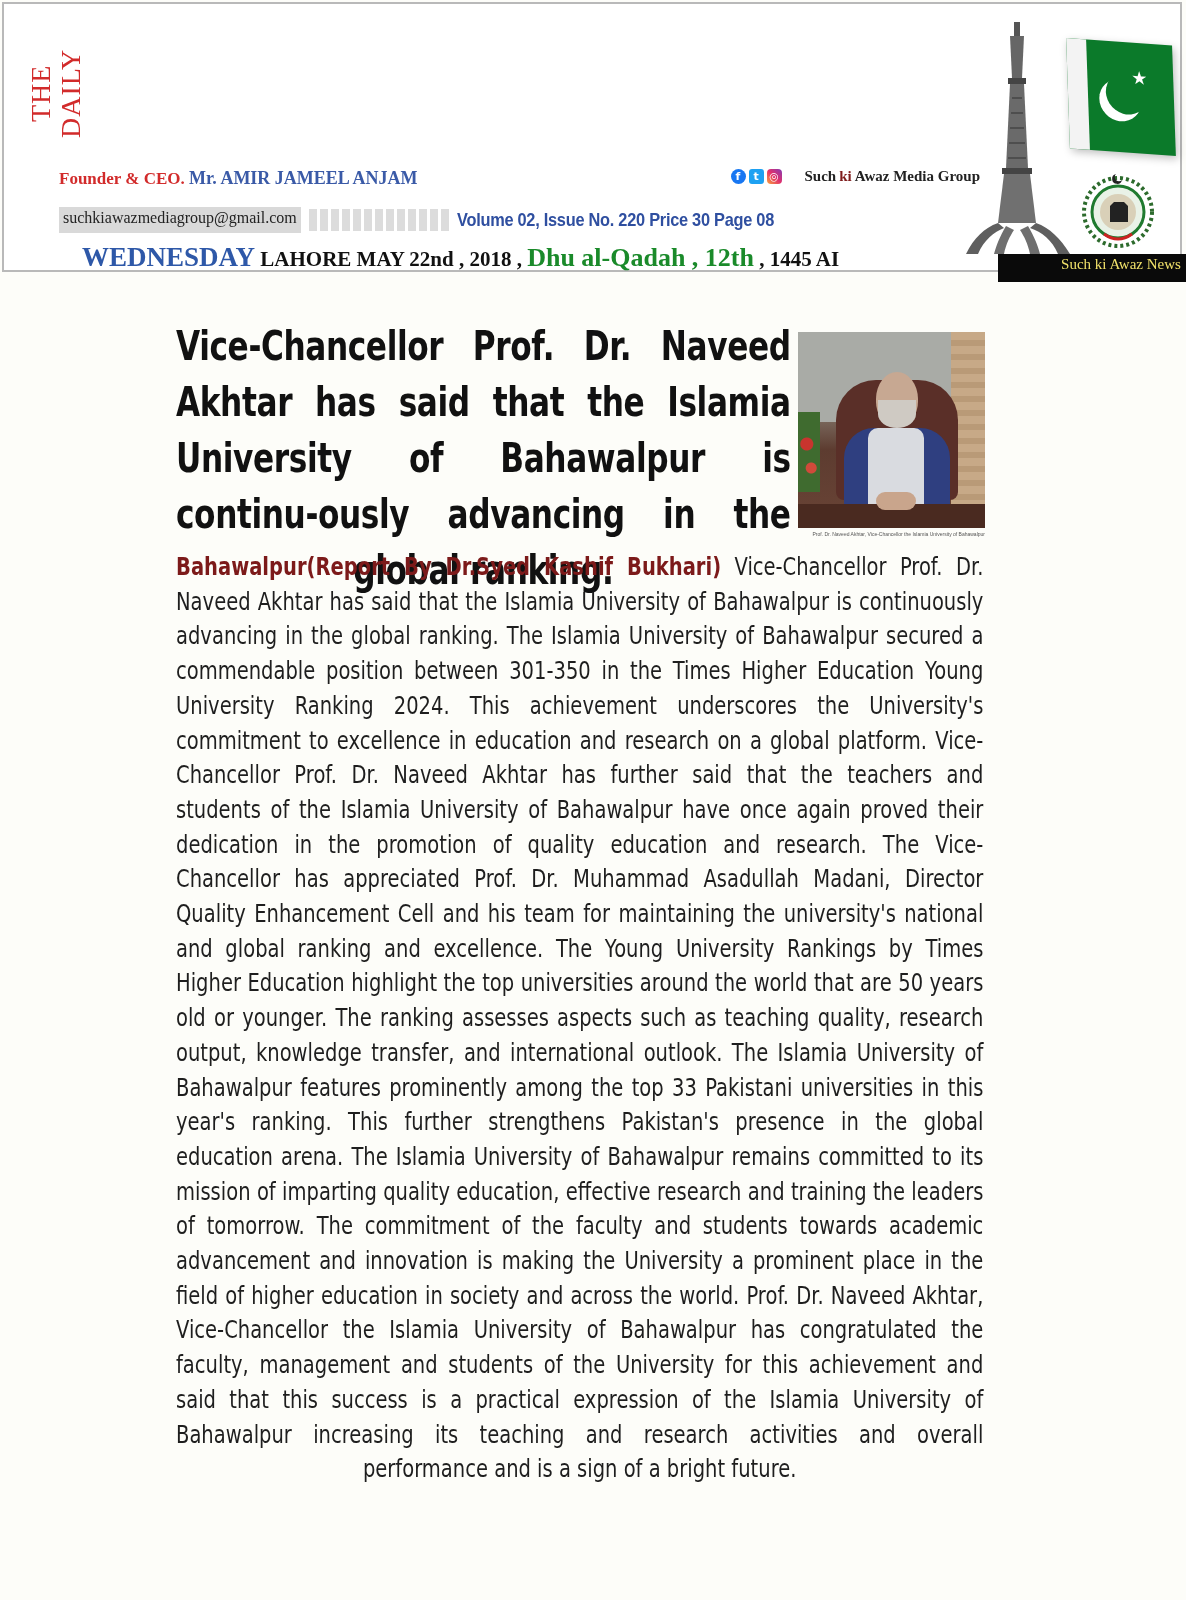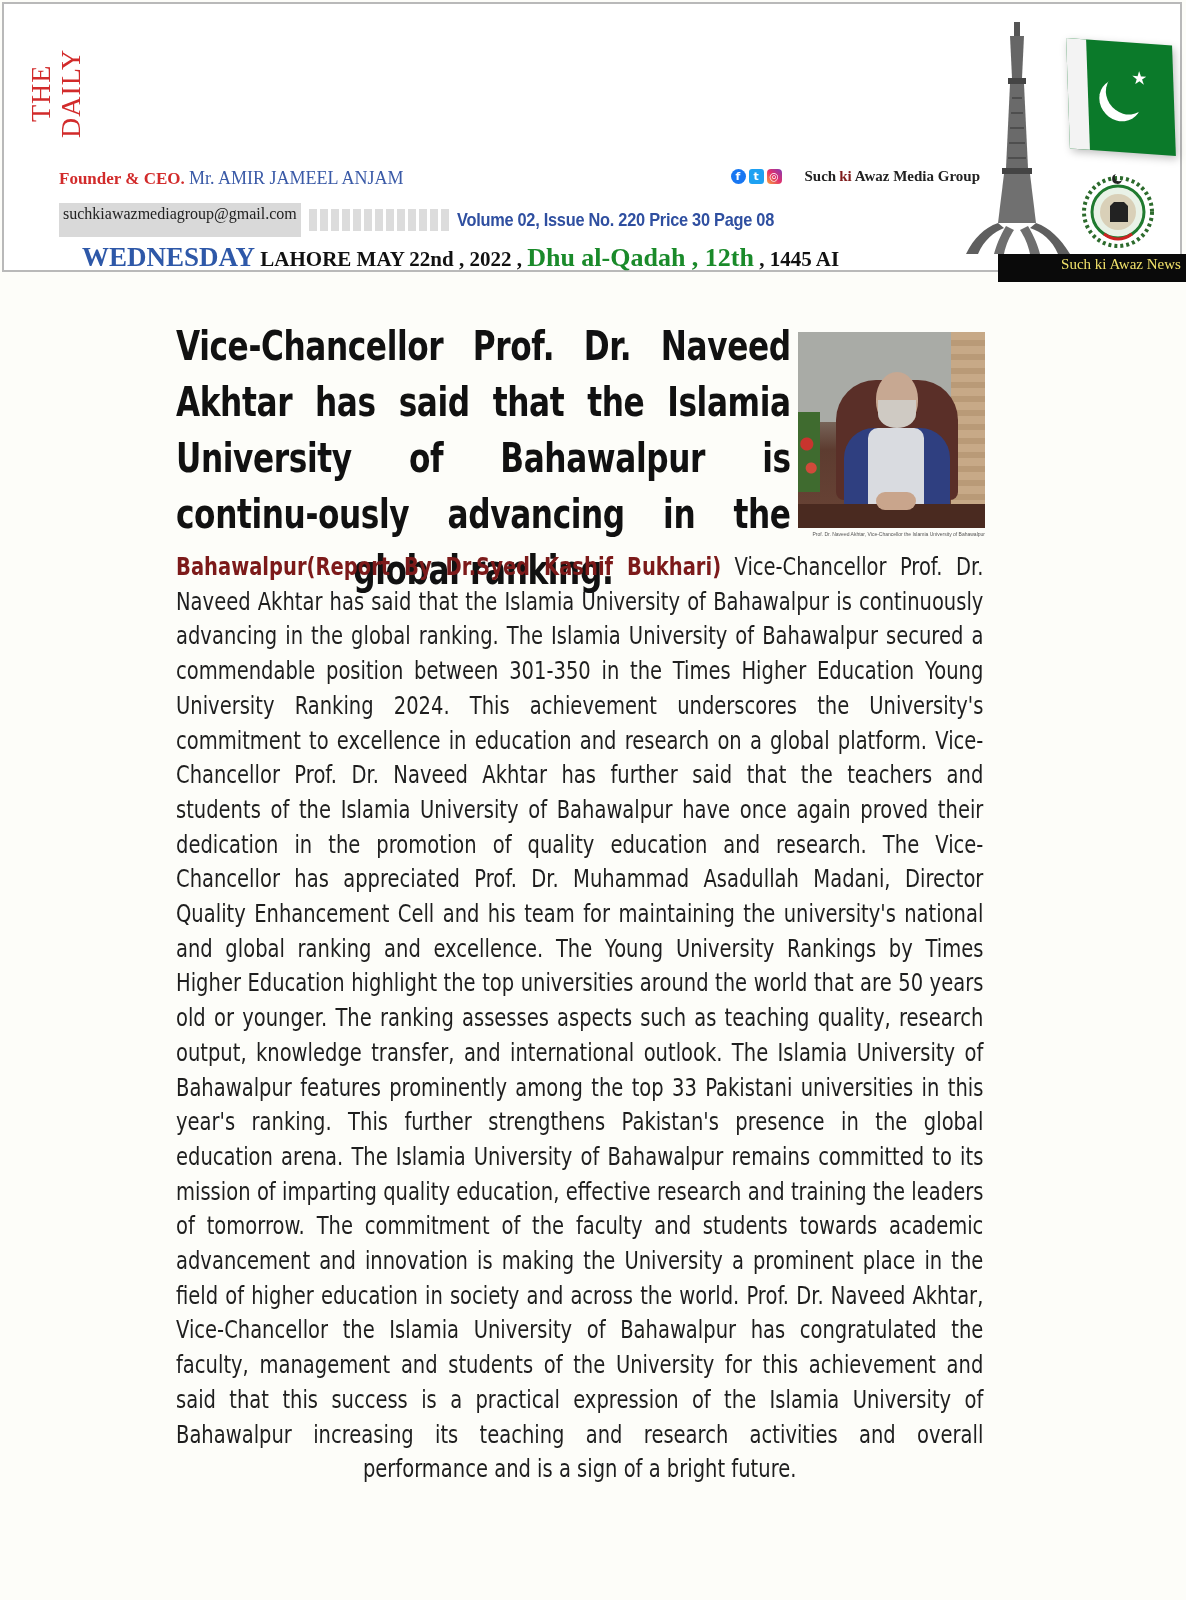--- a/index.html
+++ b/index.html
@@ -29,37 +29,37 @@
   }
   .title-band .of {
     color: #f4f40a; font-family: "DejaVu Sans", sans-serif; font-weight: bold;
     font-size: 60px; margin: 48px 6px 0 10px; line-height: 1;
   }
   .founder {
     position: absolute; left: 55px; top: 164px; font-family: "Liberation Serif", serif; font-size: 17px;
     font-weight: bold;
   }
   .founder .f-label { color: #d22b2b; }
-  .founder .f-name { color: #3a5aa7; font-weight: normal; font-size: 18px; }
+  .founder .f-name { color: #3a5aa7; font-weight: bold; font-size: 18px; }
   .social {
     position: absolute; right: 200px; top: 164px; display: flex; align-items: center; gap: 3px;
     font-family: "Liberation Serif", serif; font-weight: bold; font-size: 15px; color: #222;
   }
   .soc-ic { width: 15px; height: 15px; border-radius: 50%; display: inline-block; color: #fff;
     font-size: 11px; text-align: center; line-height: 15px; font-family: "DejaVu Sans", sans-serif; }
   .soc-fb { background: #1877f2; }
   .soc-tw { background: #1da1f2; border-radius: 3px; }
   .soc-ig { background: linear-gradient(45deg, #f9a33a, #e1306c, #833ab4); border-radius: 4px; }
   .social .ki { color: #7f1d1d; }
   .email-row {
     position: absolute; left: 55px; top: 205px; height: 22px; display: flex; align-items: center;
   }
   .email {
     background: #d9d9d9; font-family: "Liberation Serif", serif; font-size: 16px; color: #222;
-    padding: 0 4px; height: 34px; line-height: 22px;
+    padding: 0 4px; height: 26px; line-height: 22px;
   }
   .stripes { display: flex; gap: 3px; margin-left: 8px; height: 22px; }
   .stripes span { width: 8px; height: 22px; background: #dcdcdc; }
   .volume {
     margin-left: 8px; font-family: "Liberation Sans", sans-serif; font-weight: bold; font-size: 19px;
     color: #2f4fa0; letter-spacing: -0.3px; transform: scaleX(0.86); transform-origin: left center;
     white-space: nowrap;
   }
   .date-row {
     position: absolute; left: 78px; top: 238px; font-family: "Liberation Serif", serif; font-weight: bold;
@@ -157,21 +157,21 @@
         <span></span>
         <span></span>
         <span></span>
         <span></span>
     </span>
     <span class="volume">Volume 02, Issue No. 220 Price 30 Page 08</span>
   </div>
 
   <div class="date-row">
     <span class="day">WEDNESDAY</span>
-    <span>LAHORE MAY 22nd , 2022 ,</span>
+    <span>LAHORE MAY 22nd , 2018 ,</span>
     <span class="hijri">Dhu al-Qadah , 12th</span>
     <span>, 1445 AI</span>
   </div>
 
   <svg class="minar" viewBox="0 0 110 240">
     <rect x="50" y="4" width="6" height="14" fill="#555"></rect>
     <polygon points="46,18 60,18 58,60 48,60" fill="#666"></polygon>
     <rect x="44" y="60" width="18" height="6" fill="#444"></rect>
     <polygon points="46,66 60,66 64,150 42,150" fill="#6a6a6a"></polygon>
     <g stroke="#333" stroke-width="1">

